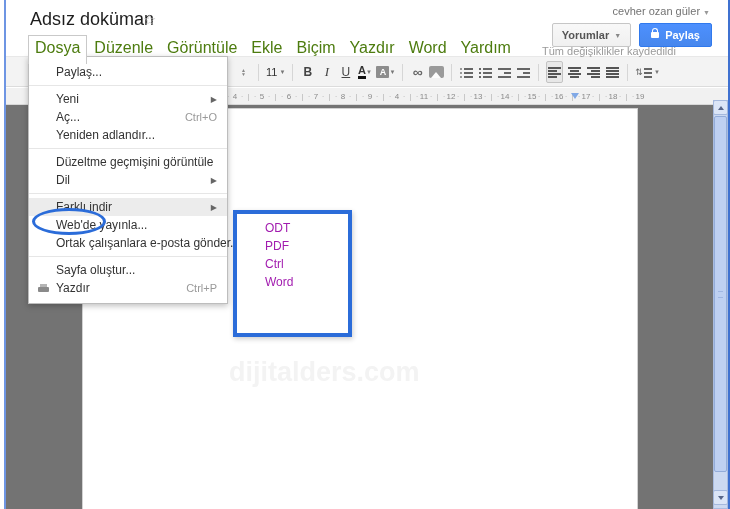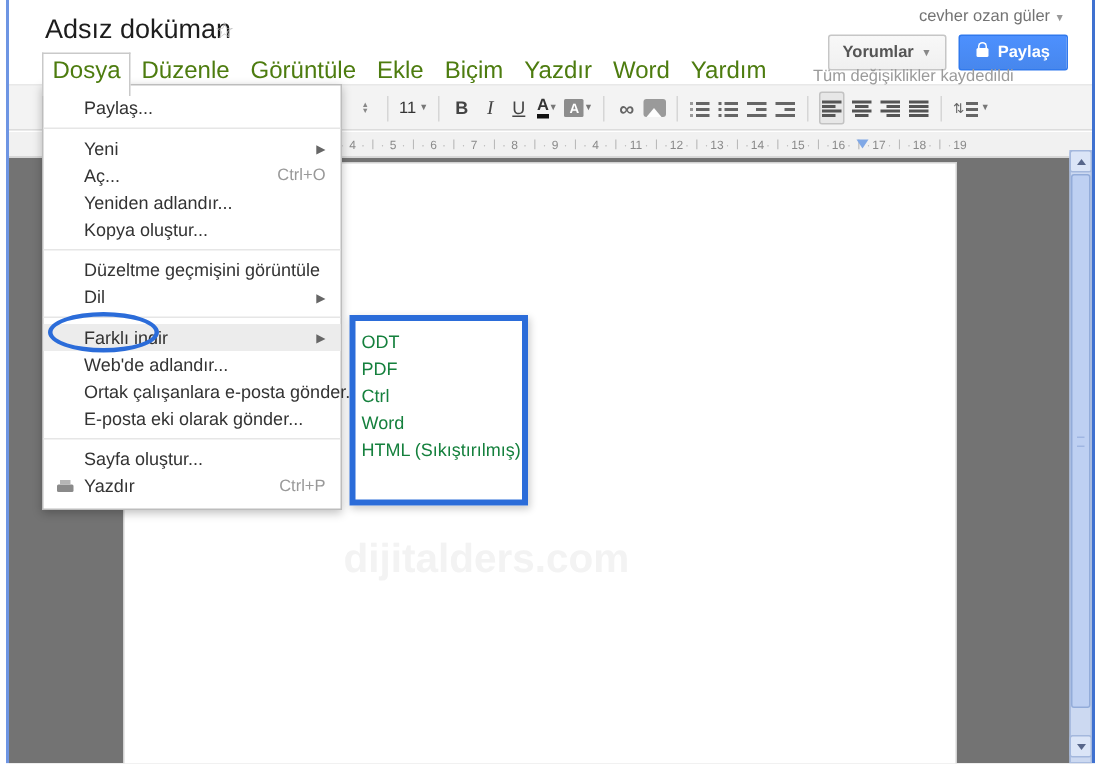--- a/index.html
+++ b/index.html
@@ -112,21 +112,21 @@
   .mi-arrow{margin-left:auto;color:#666;font-size:8px;}
   .menu-sep{height:1px;background:#e6e6e6;margin:4px 0;}
   .printer-icon{width:11px;height:9px;position:relative;margin-right:7px;display:inline-block;}
   .printer-icon::before{content:"";position:absolute;left:0;top:3px;width:11px;height:5px;background:#8a8a8a;border-radius:1px;}
   .printer-icon::after{content:"";position:absolute;left:2px;top:0;width:7px;height:3px;background:#b5b5b5;}
 
   
   .submenu-annot{position:absolute;left:233px;top:210px;width:119px;height:127px;border:4px solid #2b6cd9;
                  background:#fff;box-shadow:1px 2px 5px rgba(0,0,0,.2);z-index:110;box-sizing:border-box;}
   .submenu{position:absolute;inset:0;padding:5px 0;}
-  .sub-item{height:18px;line-height:18px;padding-left:4px;font-size:12px;color:#15803d;cursor:pointer;white-space:nowrap;}
+  .sub-item{height:18px;line-height:18px;padding-left:28px;font-size:12px;color:#a21caf;cursor:pointer;white-space:nowrap;}
   .circle-annot{position:absolute;left:32px;top:208px;width:74px;height:27px;border:3px solid #2b6cd9;
                 border-radius:50%;z-index:120;pointer-events:none;box-sizing:border-box;}
 </style>
 </head>
 <body>
 
 <div class="app">
   <div class="edge edge-left"></div>
   <div class="edge edge-right"></div>
 
@@ -337,60 +337,53 @@
         <span class="mi-label">Yeni</span>
         <span class="mi-arrow">▶</span>
       </div>
       <div class="menu-item">
         <span class="mi-label">Aç...</span>
         <span class="mi-short">Ctrl+O</span>
       </div>
       <div class="menu-item">
         <span class="mi-label">Yeniden adlandır...</span>
       </div>
-      <div class="menu-item">
-        <span class="mi-label">Kopya oluştur...</span>
-      </div>
       <div class="menu-sep"></div>
       <div class="menu-item">
         <span class="mi-label">Düzeltme geçmişini görüntüle</span>
       </div>
       <div class="menu-item">
         <span class="mi-label">Dil</span>
         <span class="mi-arrow">▶</span>
       </div>
       <div class="menu-sep"></div>
       <div class="menu-item hl">
         <span class="mi-label">Farklı indir</span>
         <span class="mi-arrow">▶</span>
       </div>
       <div class="menu-item">
-        <span class="mi-label">Web'de adlandır...</span>
+        <span class="mi-label">Web'de yayınla...</span>
       </div>
       <div class="menu-item">
         <span class="mi-label">Ortak çalışanlara e-posta gönder...</span>
-      </div>
-      <div class="menu-item">
-        <span class="mi-label">E-posta eki olarak gönder...</span>
       </div>
       <div class="menu-sep"></div>
       <div class="menu-item">
         <span class="mi-label">Sayfa oluştur...</span>
       </div>
       <div class="menu-item with-icon">
         <span class="printer-icon"></span>
         <span class="mi-label">Yazdır</span>
         <span class="mi-short">Ctrl+P</span>
       </div>
     </div>
 
   <div class="submenu-annot">
     <div class="submenu">
         <div class="sub-item">ODT</div>
         <div class="sub-item">PDF</div>
         <div class="sub-item">Ctrl</div>
         <div class="sub-item">Word</div>
-        <div class="sub-item">HTML (Sıkıştırılmış)</div>
       </div>
   </div>
 
   <div class="circle-annot"></div>
 </div>
 
 </body></html>

